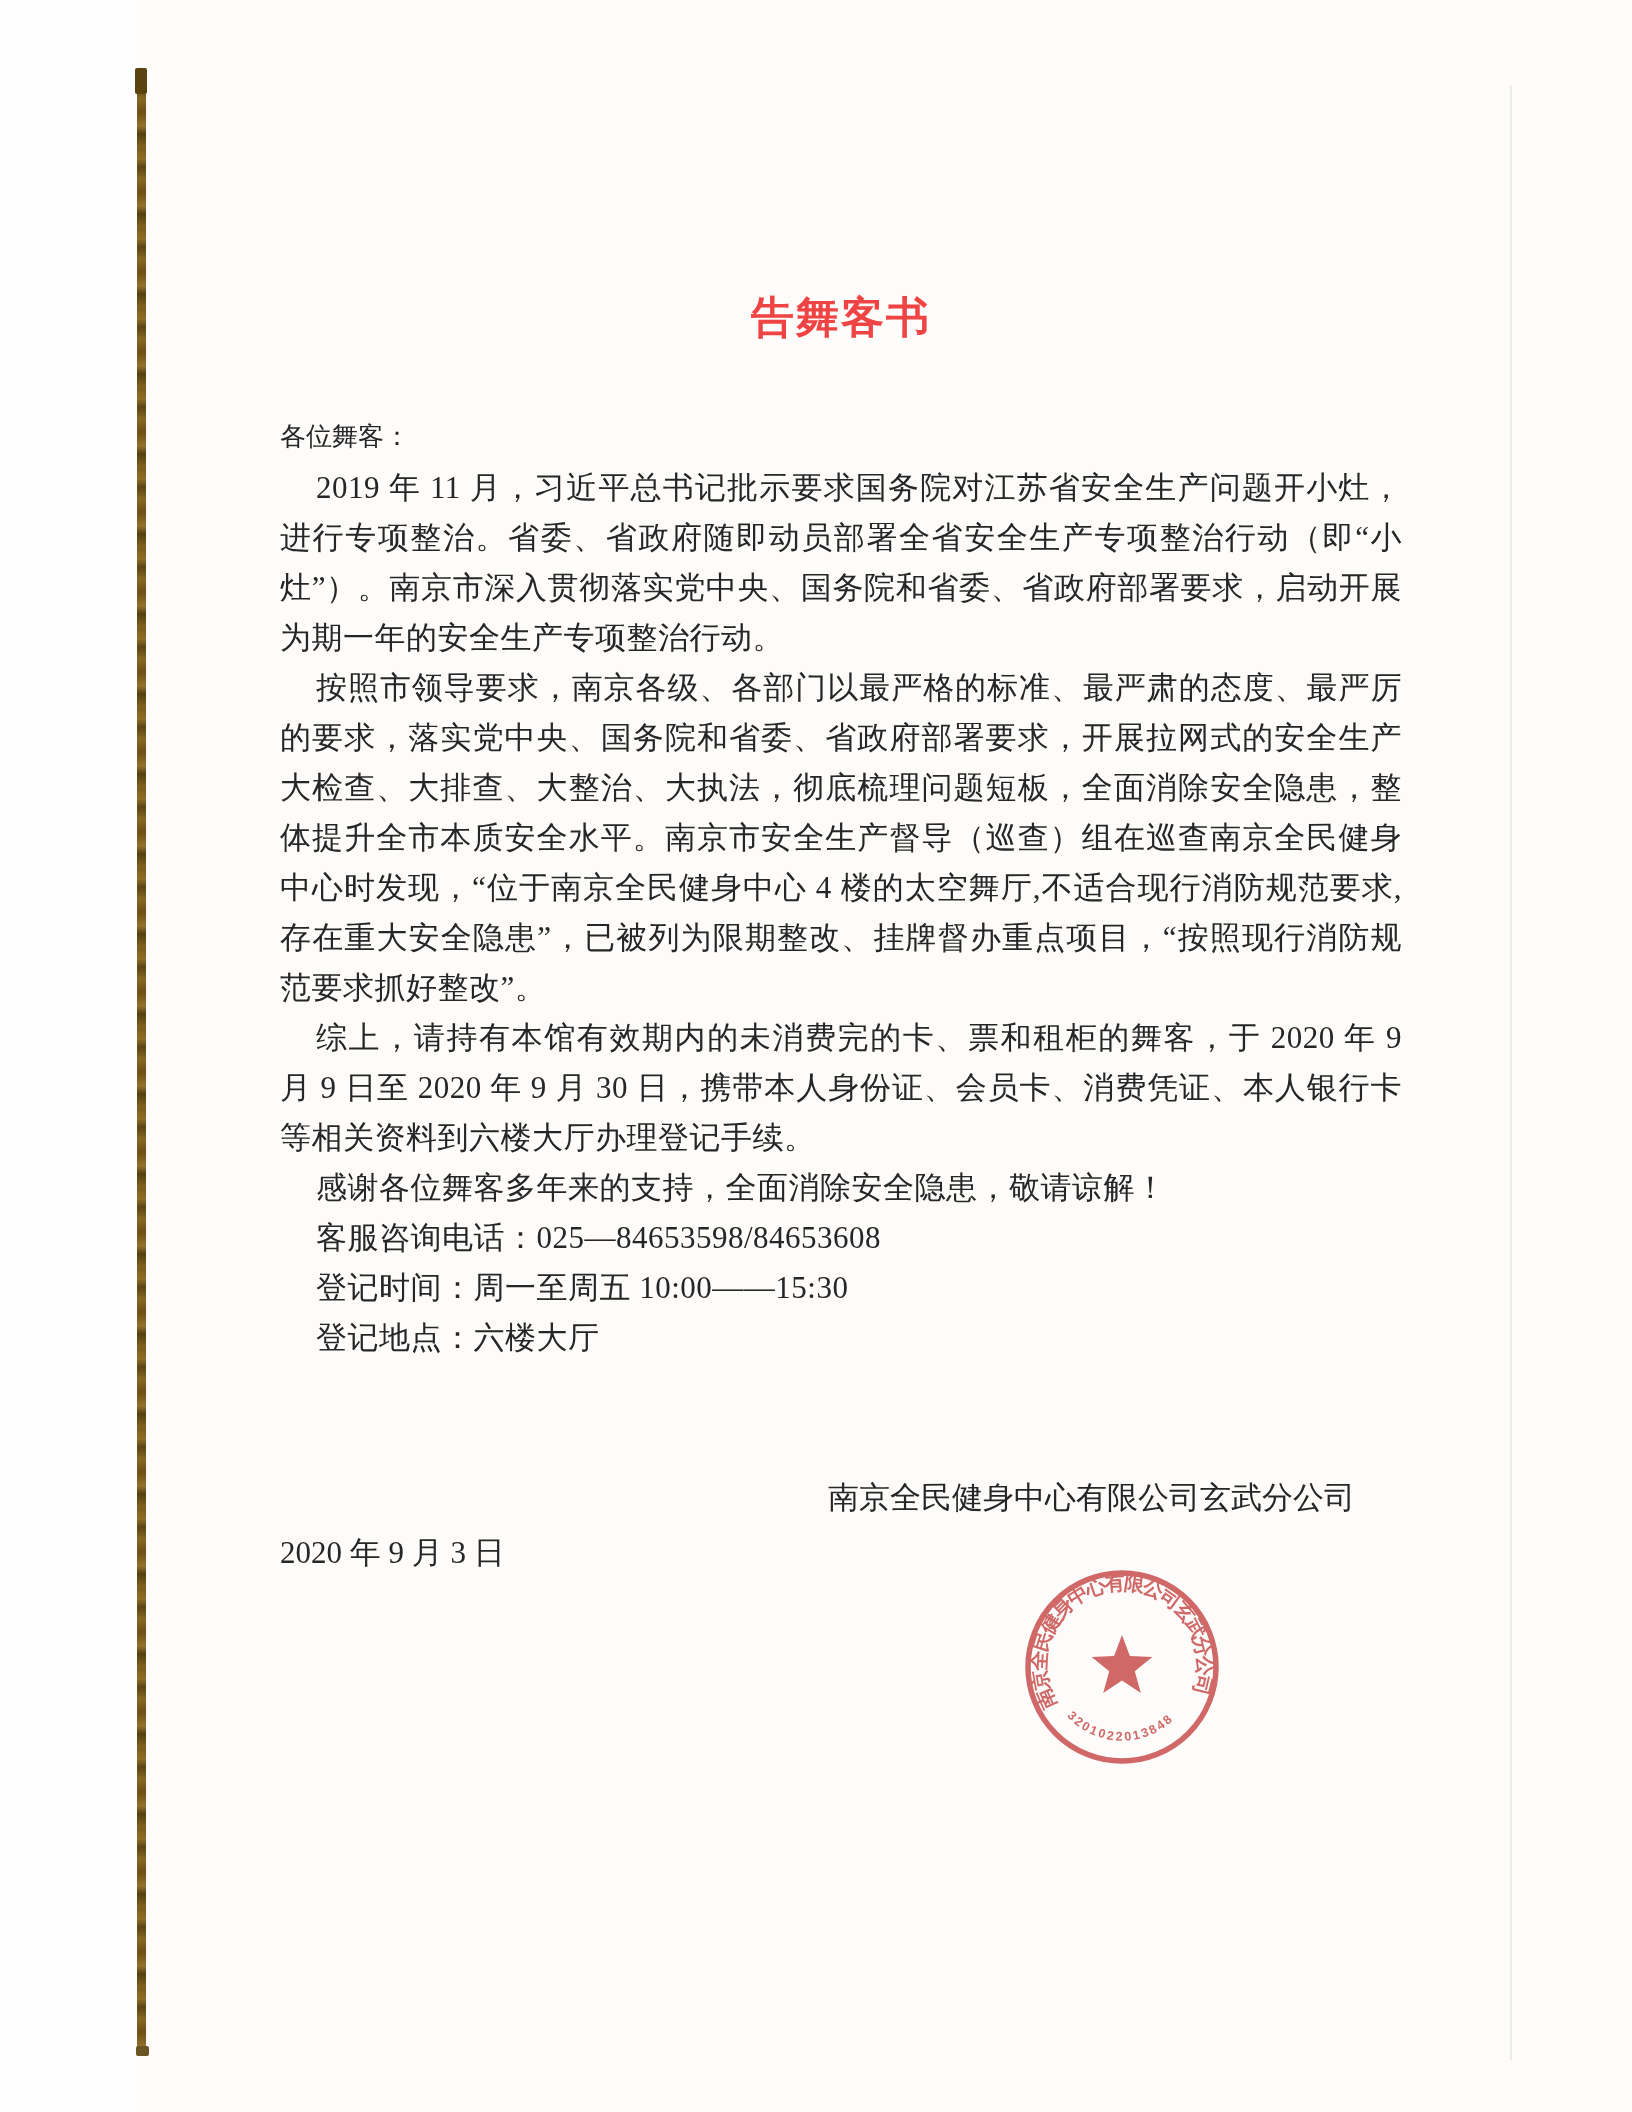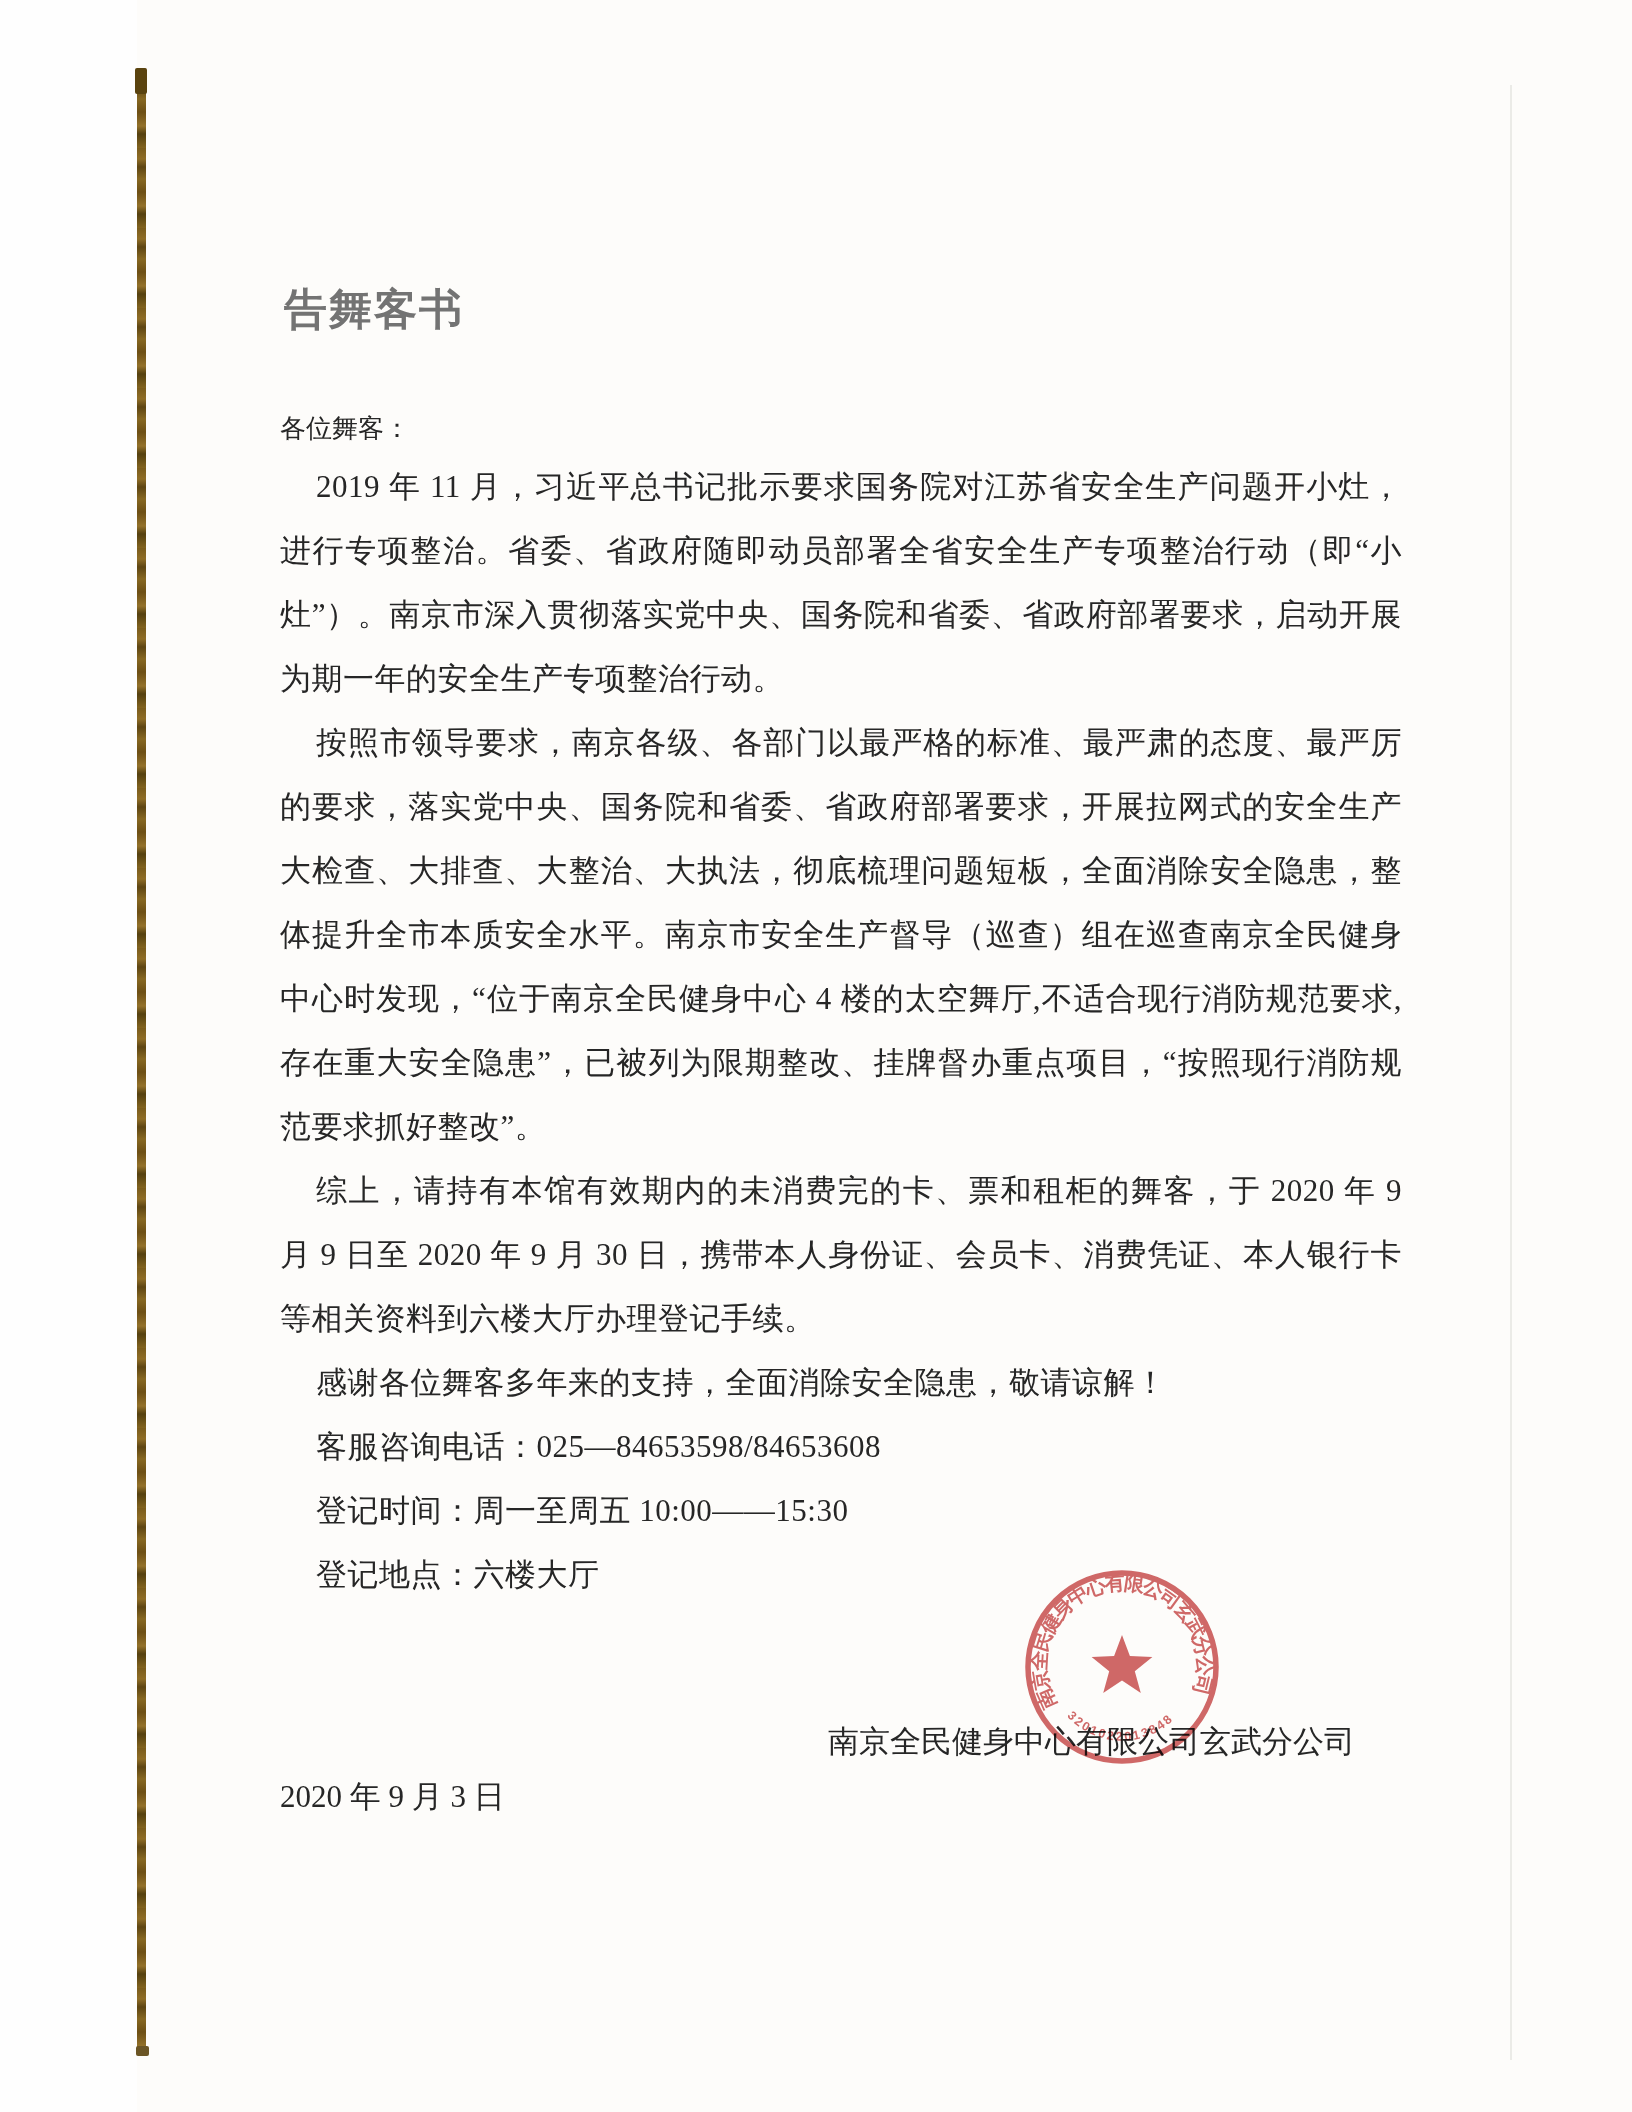--- a/index.html
+++ b/index.html
@@ -38,37 +38,38 @@
   
   .edge-right {
     position: absolute; left: 1510px; top: 85px; width: 2px; height: 1975px;
     background: #ebebe7;
   }
   .doc {
     position: absolute;
     left: 280px; top: 283px; width: 1122px;
   }
   .doc-title {
-    margin: 4px;
+    margin: 12px;
     font-size: 43px;
     line-height: 46px;
     font-weight: bold;
-    color: #737373;
+    text-align: center;
+    color: #ef4444;
     letter-spacing: 2px;
   }
   .salutation {
     margin: 72px 0 0 0;
     font-size: 26px;
     line-height: 50px;
     font-family: Liberation Mono, monospace;
   }
   .para {
     margin: 0;
     font-size: 31px;
-    line-height: 64px;
+    line-height: 50px;
     text-align: justify;
     text-align-last: left;
     text-indent: 36px;
     letter-spacing: 0.5px;
   }
   .sig-company {
     margin: 110px 0 0 0;
     font-size: 31px;
     line-height: 50px;
     text-align: right;

